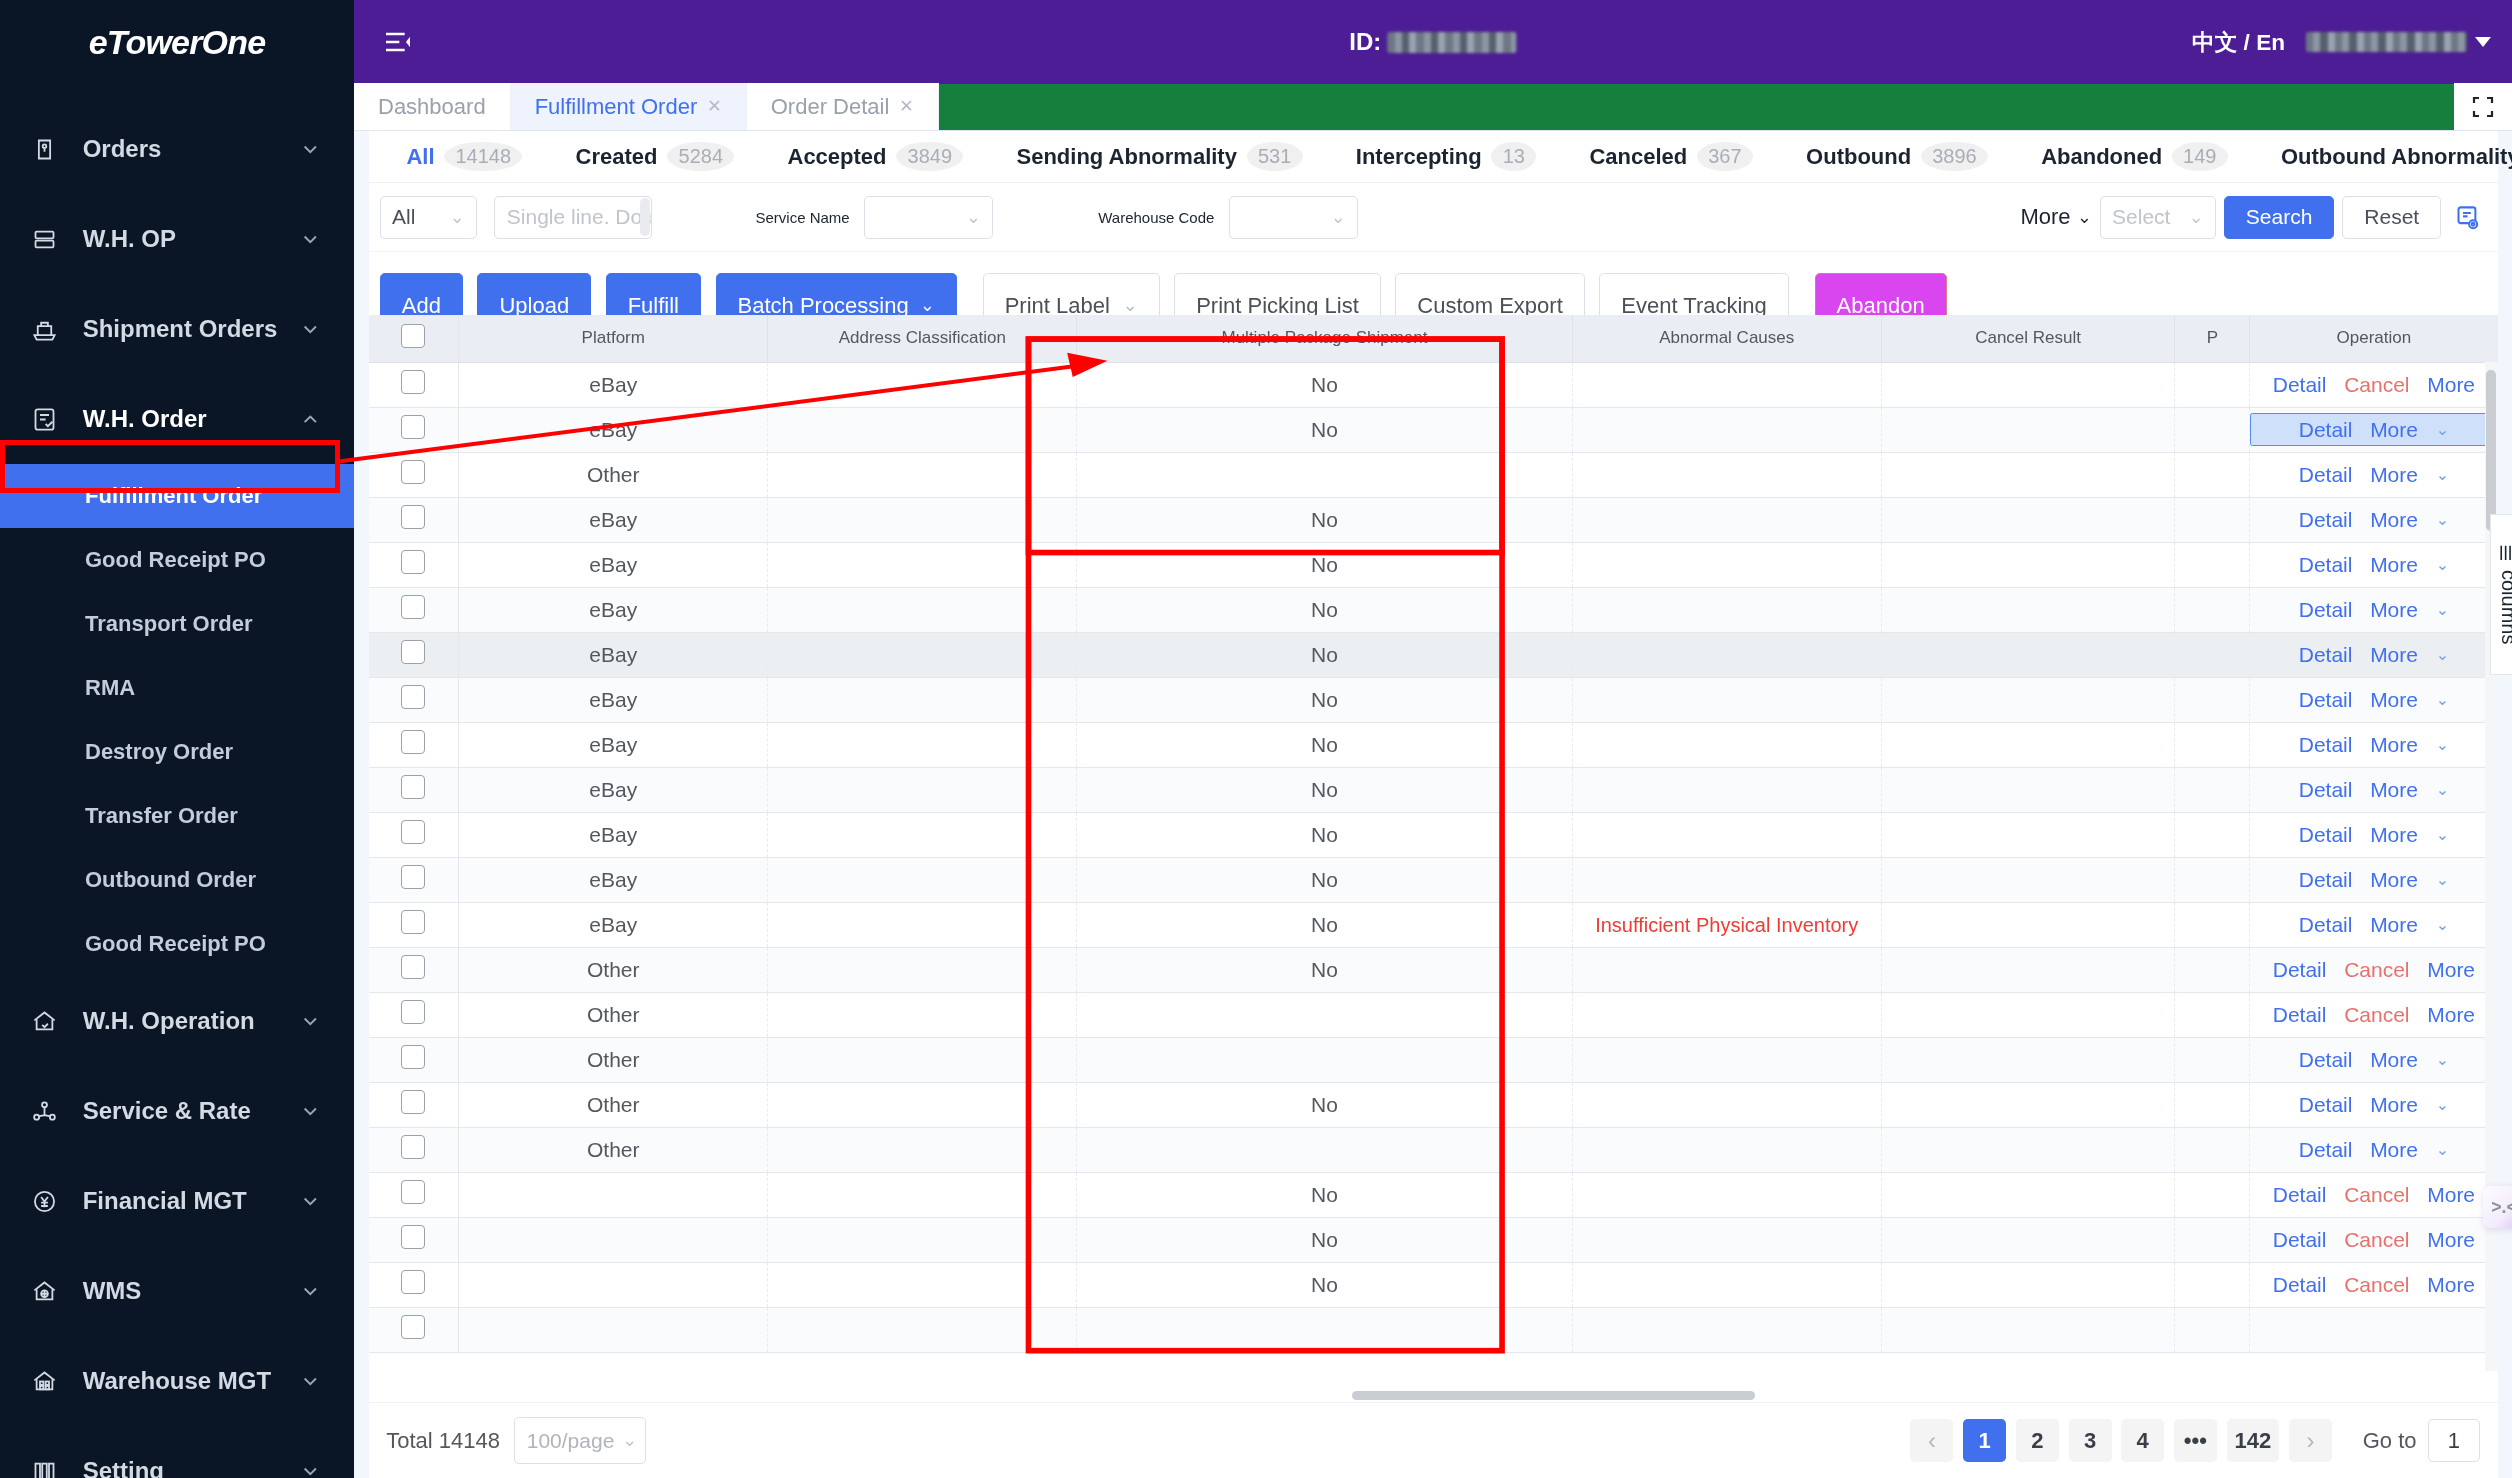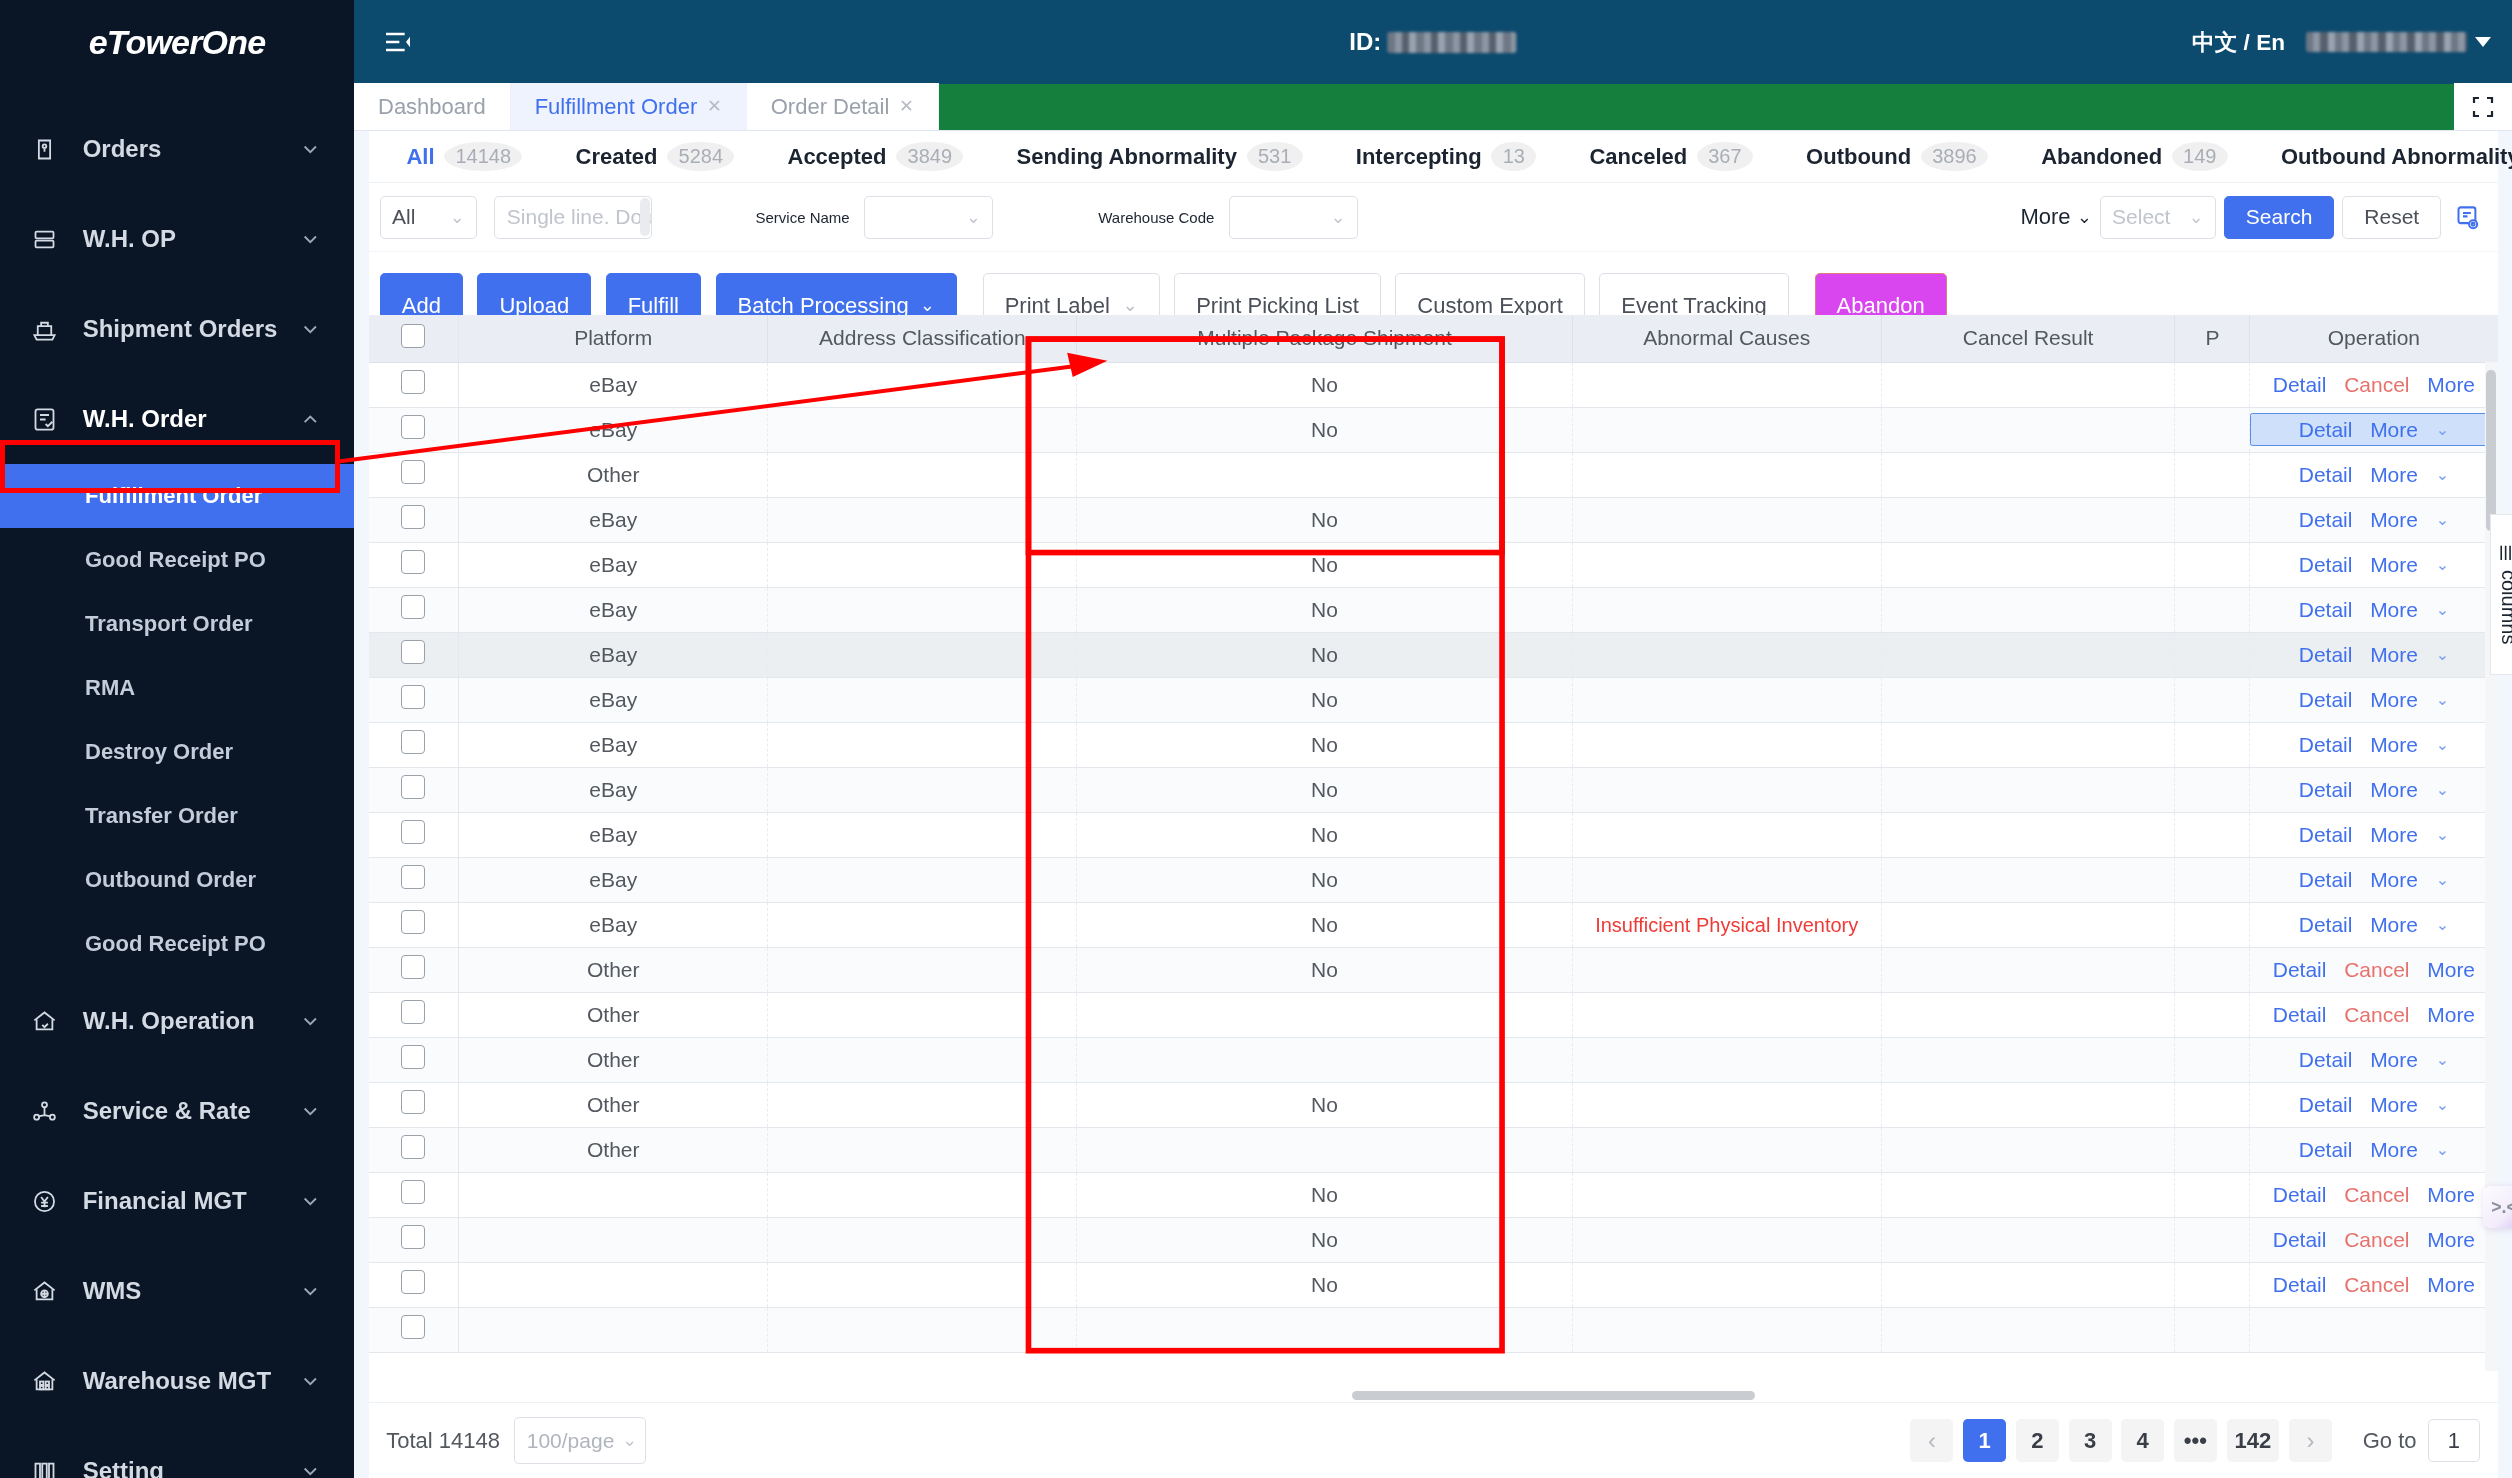--- a/index.html
+++ b/index.html
@@ -50,21 +50,21 @@
   }
   .hl-box {
     position: absolute; left: 0px; top: 440px; width: 340px; height: 53px;
     border: 5.6px solid #ff0000; pointer-events: none; z-index: 20;
   }
   svg.ic { display: block; }
 
   
   .main { flex: 1 1 auto; display: flex; flex-direction: column; min-width: 0; background:#f2f6fd;}
   .topbar {
-    height: 84px; flex: 0 0 84px; background: #0c4a6e;
+    height: 84px; flex: 0 0 84px; background: #4c1d95;
     display: flex; align-items: center; padding: 0 21px;
     position: relative;
   }
   .hamburger { width: 45px; height: 45px; display: flex; align-items: center; justify-content: center; cursor: pointer; }
   .topbar-id {
     position: absolute; left: 50%; transform: translateX(-50%);
     color: #fff; font-size: 24px; font-weight: bold;
     display: flex; align-items: center; gap: 6.4px;
   }
   .redact {
@@ -158,21 +158,21 @@
   }
   .actionrow .btn { height: 65px; font-size: 22px; margin-top: 44px; }
 
   
   .tablewrap {
     background: #fff; flex: 1 1 auto; position: relative; min-height: 0;
     display: flex; flex-direction: column; overflow: hidden;
   }
   table { border-collapse: collapse; width: 100%; table-layout: fixed; }
   thead th {
-    background: #eaeef4; height: 47px; font-size: 21px; font-weight: normal;
+    background: #eaeef4; height: 47px; font-size: 17px; font-weight: normal;
     color: #53585f; text-align: center; border-right: 0.8px solid #dde2ea;
     border-bottom: 0.8px solid #dde2ea;
   }
   thead th:last-child { border-right: none; }
   tbody td {
     height: 45px; font-size: 21px; color: #53585f; text-align: center;
     border-bottom: 0.8px solid #e4e7ec; border-right: 0.8px dashed #e8ebf0;
     background: #fff;
   }
   tbody tr:nth-child(even) td { background: #fafbfd; }

